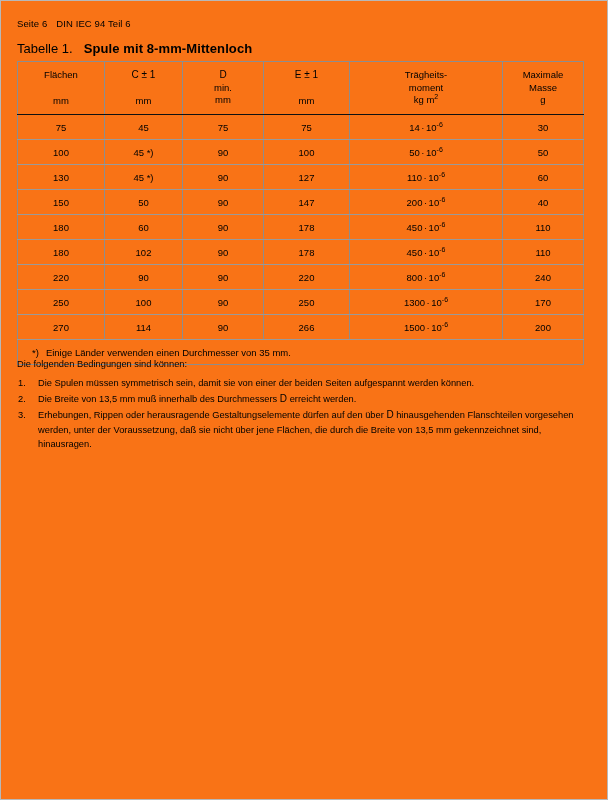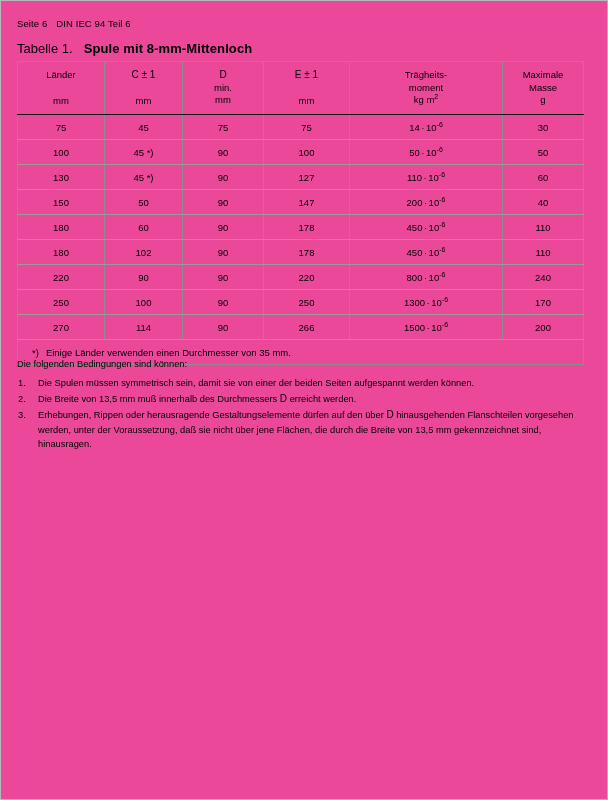--- a/index.html
+++ b/index.html
@@ -13,21 +13,21 @@
     position: relative;
     font-family: "Liberation Sans", sans-serif;
     color: #000000;
     overflow: hidden;
   }
   .page {
     position: absolute;
     left: 0; top: 0;
     width: 608px;
     height: 800px;
-    background: #ec4899;
+    background: #f97316;
     border: 1px solid #b8b8b8;
     box-sizing: border-box;
   }
   .page-header {
     position: absolute;
     left: 16px;
     top: 17px;
     font-size: 9.5px;
     letter-spacing: 0.1px;
     white-space: nowrap;
@@ -132,21 +132,21 @@
       <col style="width:87px">
       <col style="width:78px">
       <col style="width:81px">
       <col style="width:86px">
       <col style="width:153px">
       <col style="width:81px">
     </colgroup>
     <thead>
       <tr>
         <th class="hdr-cell two-line">
-          <span class="l1">Länder</span>
+          <span class="l1">Flächen</span>
           <span class="l3">mm</span>
         </th>
         <th class="hdr-cell two-line sep-strong">
           <span class="l1 ital">C ± 1</span>
           <span class="l3">mm</span>
         </th>
         <th class="hdr-cell">
           <span class="l1 ital">D</span>
           <span class="l2">min.</span>
           <span class="l3">mm</span>

